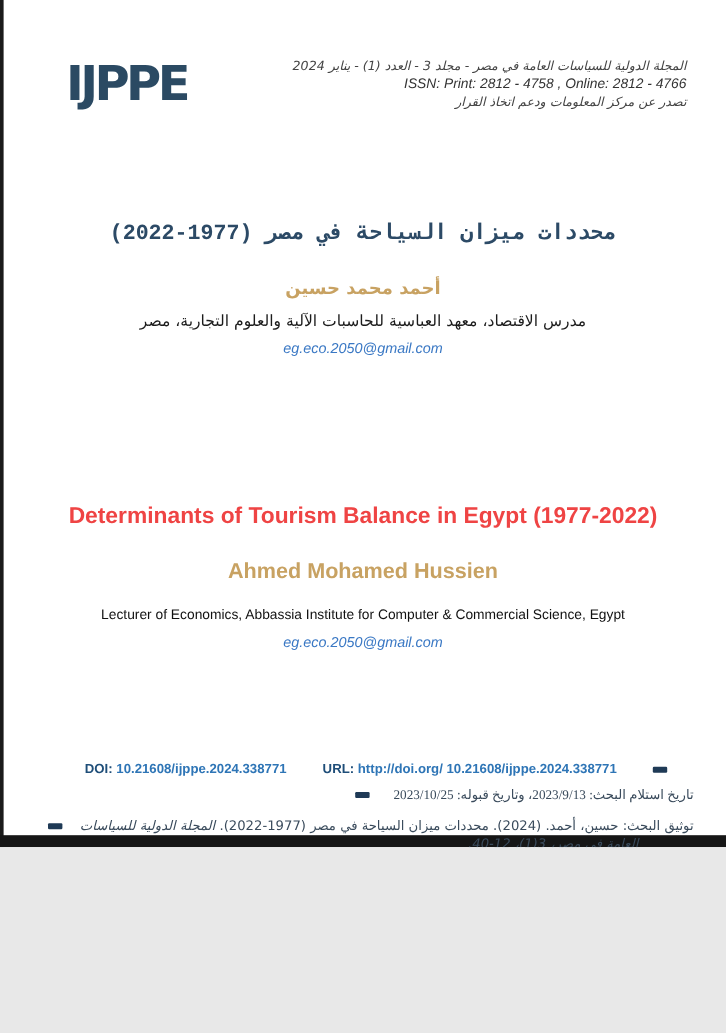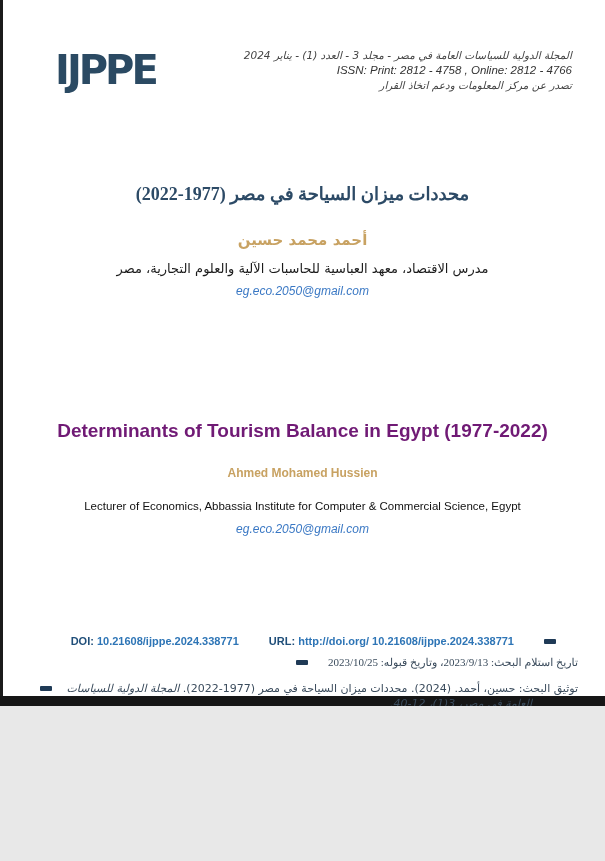--- a/index.html
+++ b/index.html
@@ -14,31 +14,31 @@
   .logo{font-family:"DejaVu Sans",sans-serif;font-weight:bold;font-size:40px;
         letter-spacing:-3px;color:#2b4a63;line-height:1;margin-top:2px;}
   .jinfo{text-align:right;font-style:italic;}
   .jline{line-height:15px;}
   .jline.ar{font-size:10.5px;color:#444;font-family:"DejaVu Sans",sans-serif;}
   .jline.issn{font-size:11.5px;color:#333;}
 
   
   .ar-block{position:absolute;top:183px;left:0;right:0;text-align:center;}
   .ar-title{font-size:18px;font-weight:bold;color:#2c4a66;margin:0 0 26px;
-            font-family:Liberation Serif, serif;}
+            font-family:Liberation Mono, monospace;}
   .ar-author{font-size:15px;font-weight:bold;color:#c8a262;margin-bottom:12px;
              font-family:"DejaVu Sans",sans-serif;}
   .ar-affil{font-size:13px;color:#1b1b1b;margin-bottom:5px;
             font-family:"DejaVu Sans",sans-serif;}
   .email{color:#3a78c4;font-size:12px;text-decoration:none;display:inline-block;cursor:pointer;font-style:italic;}
 
   
   .en-block{position:absolute;top:420px;left:0;right:0;text-align:center;}
-  .en-title{font-size:19px;font-weight:bold;color:#701a75;margin:0 0 24px;}
-  .en-author{font-size:12px;font-weight:bold;color:#c8a262;margin-bottom:20px;}
+  .en-title{font-size:19px;font-weight:bold;color:#ef4444;margin:0 0 24px;}
+  .en-author{font-size:18px;font-weight:bold;color:#c8a262;margin-bottom:20px;}
   .en-affil{font-size:11.5px;color:#111;margin-bottom:7px;}
 
   
   .meta{position:absolute;top:635px;left:40px;right:27px;}
   .meta-row{display:flex;align-items:center;justify-content:flex-end;}
   .doi-row{gap:30px;font-weight:bold;font-size:11px;padding-right:22px;}
   .mlabel{color:#1f4e79;}
   .mlink{color:#2e75b6;text-decoration:none;cursor:pointer;}
   .dash{width:12px;height:5px;background:#1f3a56;flex:none;border-radius:1px;}
   .date-row{gap:20px;margin-top:9px;font-size:11px;color:#3a4b5c;

